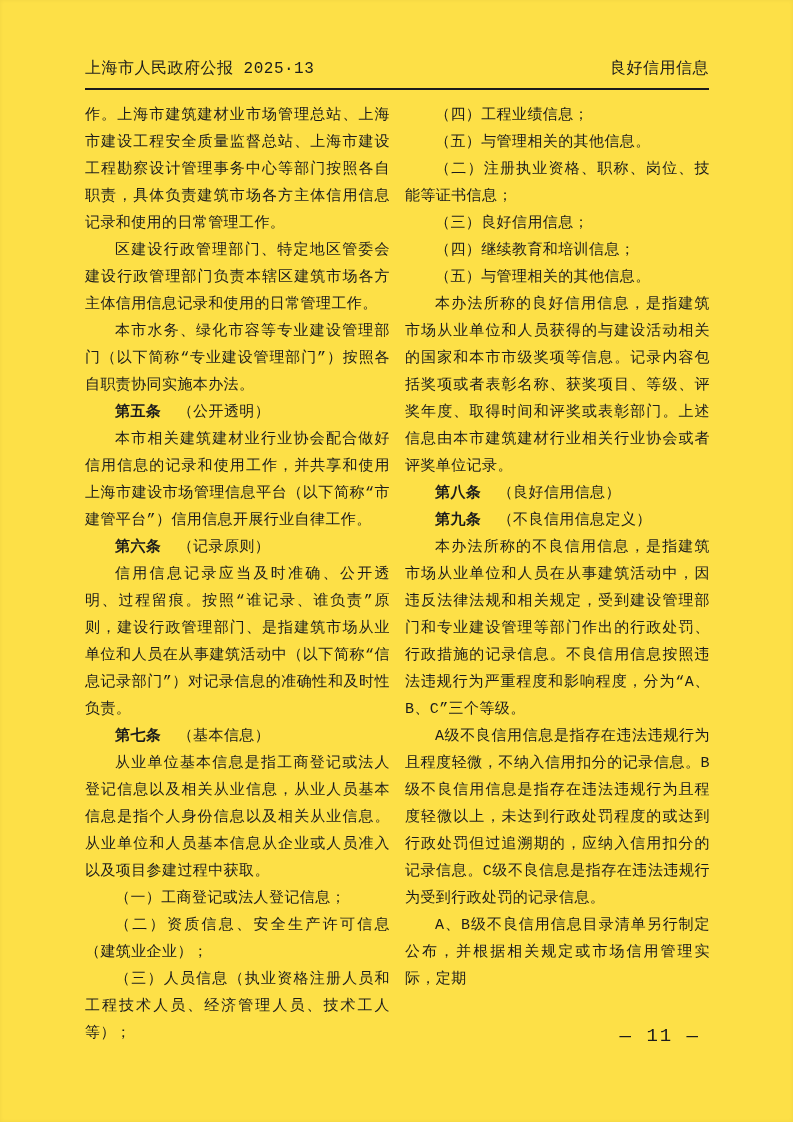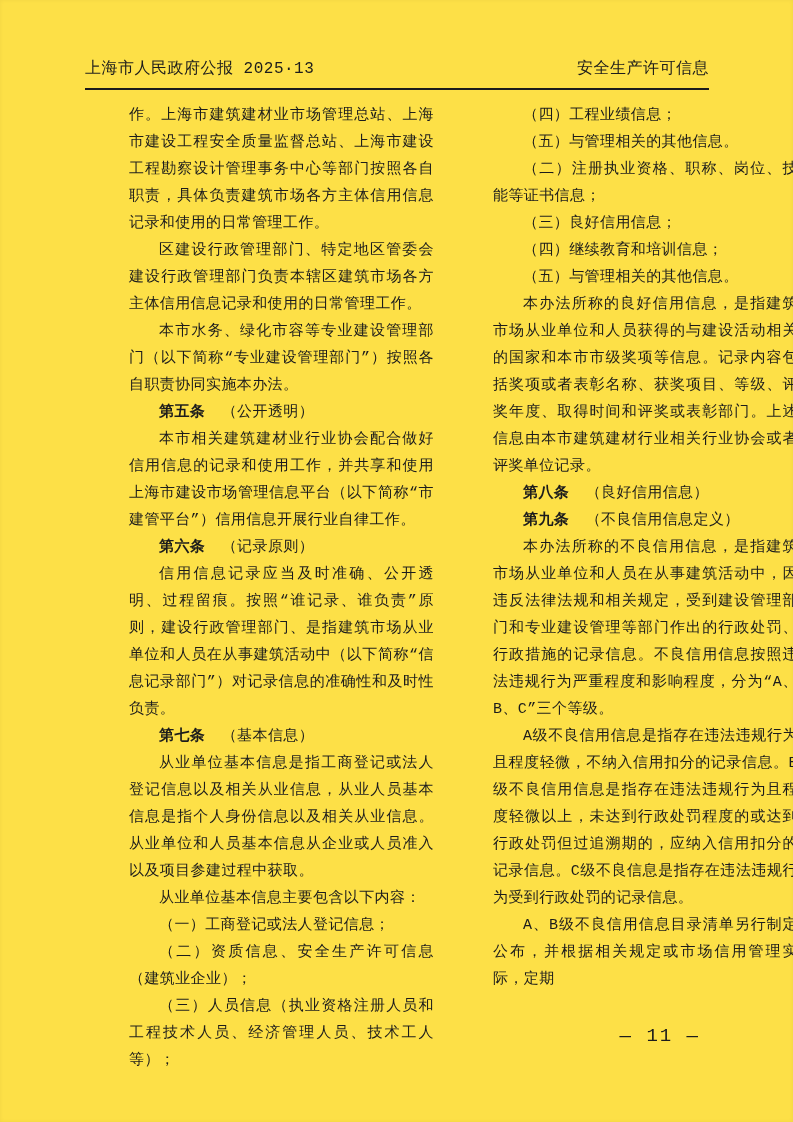--- a/index.html
+++ b/index.html
@@ -34,21 +34,20 @@
     position: absolute;
     top: 102px;
     left: 85px;
     width: 625px;
     display: flex;
     gap: 15px;
   }
   .col {
     width: 305px;
     flex: 0 0 305px;
-    margin-left: 44px;
   }
   .para {
     margin: 0;
     font-size: 15px;
     line-height: 27px;
     text-align: justify;
     letter-spacing: 0.4px;
   }
   .para.indent {
     text-indent: 2em;
@@ -65,35 +64,34 @@
     letter-spacing: 2px;
     color: #1c1c1c;
   }
 </style>
 </head>
 <body>
 
 <div class="page">
   <div class="header">
     <span>上海市人民政府公报 2025·13</span>
-    <span>安全生产许可信息</span>
+    <span>良好信用信息</span>
   </div>
 
   <div class="columns">
     <div class="col" id="col-left">
         <p class="para">作。上海市建筑建材业市场管理总站、上海市建设工程安全质量监督总站、上海市建设工程勘察设计管理事务中心等部门按照各自职责，具体负责建筑市场各方主体信用信息记录和使用的日常管理工作。</p>
         <p class="para indent">区建设行政管理部门、特定地区管委会建设行政管理部门负责本辖区建筑市场各方主体信用信息记录和使用的日常管理工作。</p>
         <p class="para indent">本市水务、绿化市容等专业建设管理部门（以下简称“专业建设管理部门”）按照各自职责协同实施本办法。</p>
         <p class="para indent"><span class="art">第五条</span><span>（公开透明）</span></p>
         <p class="para indent">本市相关建筑建材业行业协会配合做好信用信息的记录和使用工作，并共享和使用上海市建设市场管理信息平台（以下简称“市建管平台”）信用信息开展行业自律工作。</p>
         <p class="para indent"><span class="art">第六条</span><span>（记录原则）</span></p>
         <p class="para indent">信用信息记录应当及时准确、公开透明、过程留痕。按照“谁记录、谁负责”原则，建设行政管理部门、是指建筑市场从业单位和人员在从事建筑活动中（以下简称“信息记录部门”）对记录信息的准确性和及时性负责。</p>
         <p class="para indent"><span class="art">第七条</span><span>（基本信息）</span></p>
         <p class="para indent">从业单位基本信息是指工商登记或法人登记信息以及相关从业信息，从业人员基本信息是指个人身份信息以及相关从业信息。从业单位和人员基本信息从企业或人员准入以及项目参建过程中获取。</p>
-        <p class="para indent">从业单位基本信息主要包含以下内容：</p>
         <p class="para indent">（一）工商登记或法人登记信息；</p>
         <p class="para indent">（二）资质信息、安全生产许可信息（建筑业企业）；</p>
         <p class="para indent">（三）人员信息（执业资格注册人员和工程技术人员、经济管理人员、技术工人等）；</p>
       </div>
     <div class="col" id="col-right">
         <p class="para indent">（四）工程业绩信息；</p>
         <p class="para indent">（五）与管理相关的其他信息。</p>
         <p class="para indent">（二）注册执业资格、职称、岗位、技能等证书信息；</p>
         <p class="para indent">（三）良好信用信息；</p>
         <p class="para indent">（四）继续教育和培训信息；</p>

